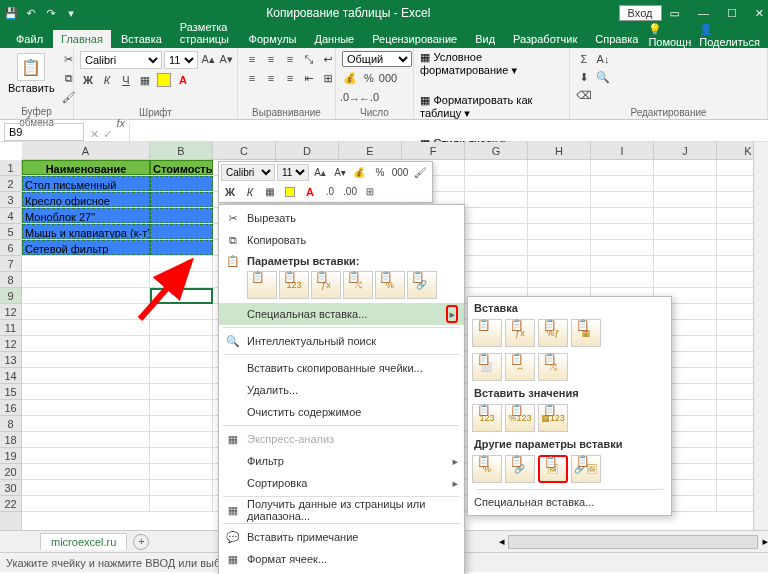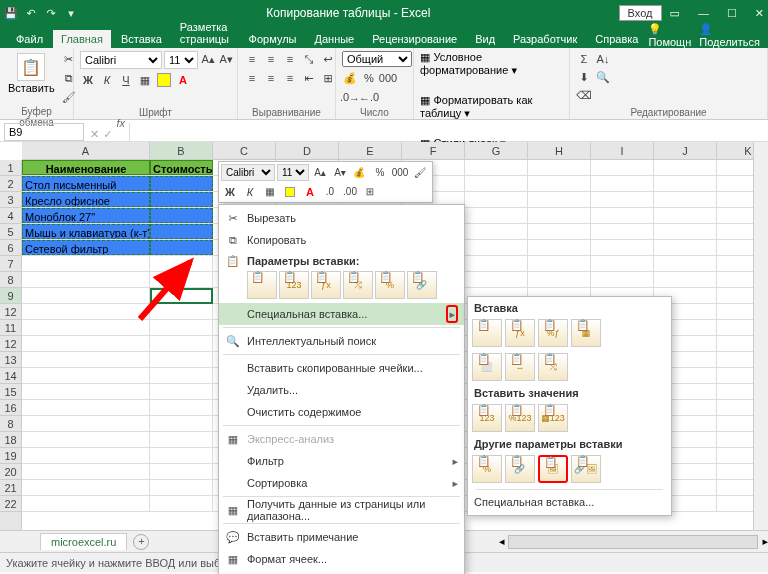--- a/index.html
+++ b/index.html
@@ -259,21 +259,21 @@
       <div class="rh">11</div>
       <div class="rh">12</div>
       <div class="rh">13</div>
       <div class="rh">14</div>
       <div class="rh">15</div>
       <div class="rh">16</div>
       <div class="rh">8</div>
       <div class="rh">18</div>
       <div class="rh">19</div>
       <div class="rh">20</div>
-      <div class="rh">21</div>
+      <div class="rh">30</div>
       <div class="rh">22</div>
     </div>
   <div class="cells" id="cells">
       <div class="row">
         <div class="cell first hdr-cell">Наименование</div>
         <div class="cell hdr-cell">Стоимость,</div>
         <div class="cell"></div>
         <div class="cell"></div>
         <div class="cell"></div>
         <div class="cell"></div>

